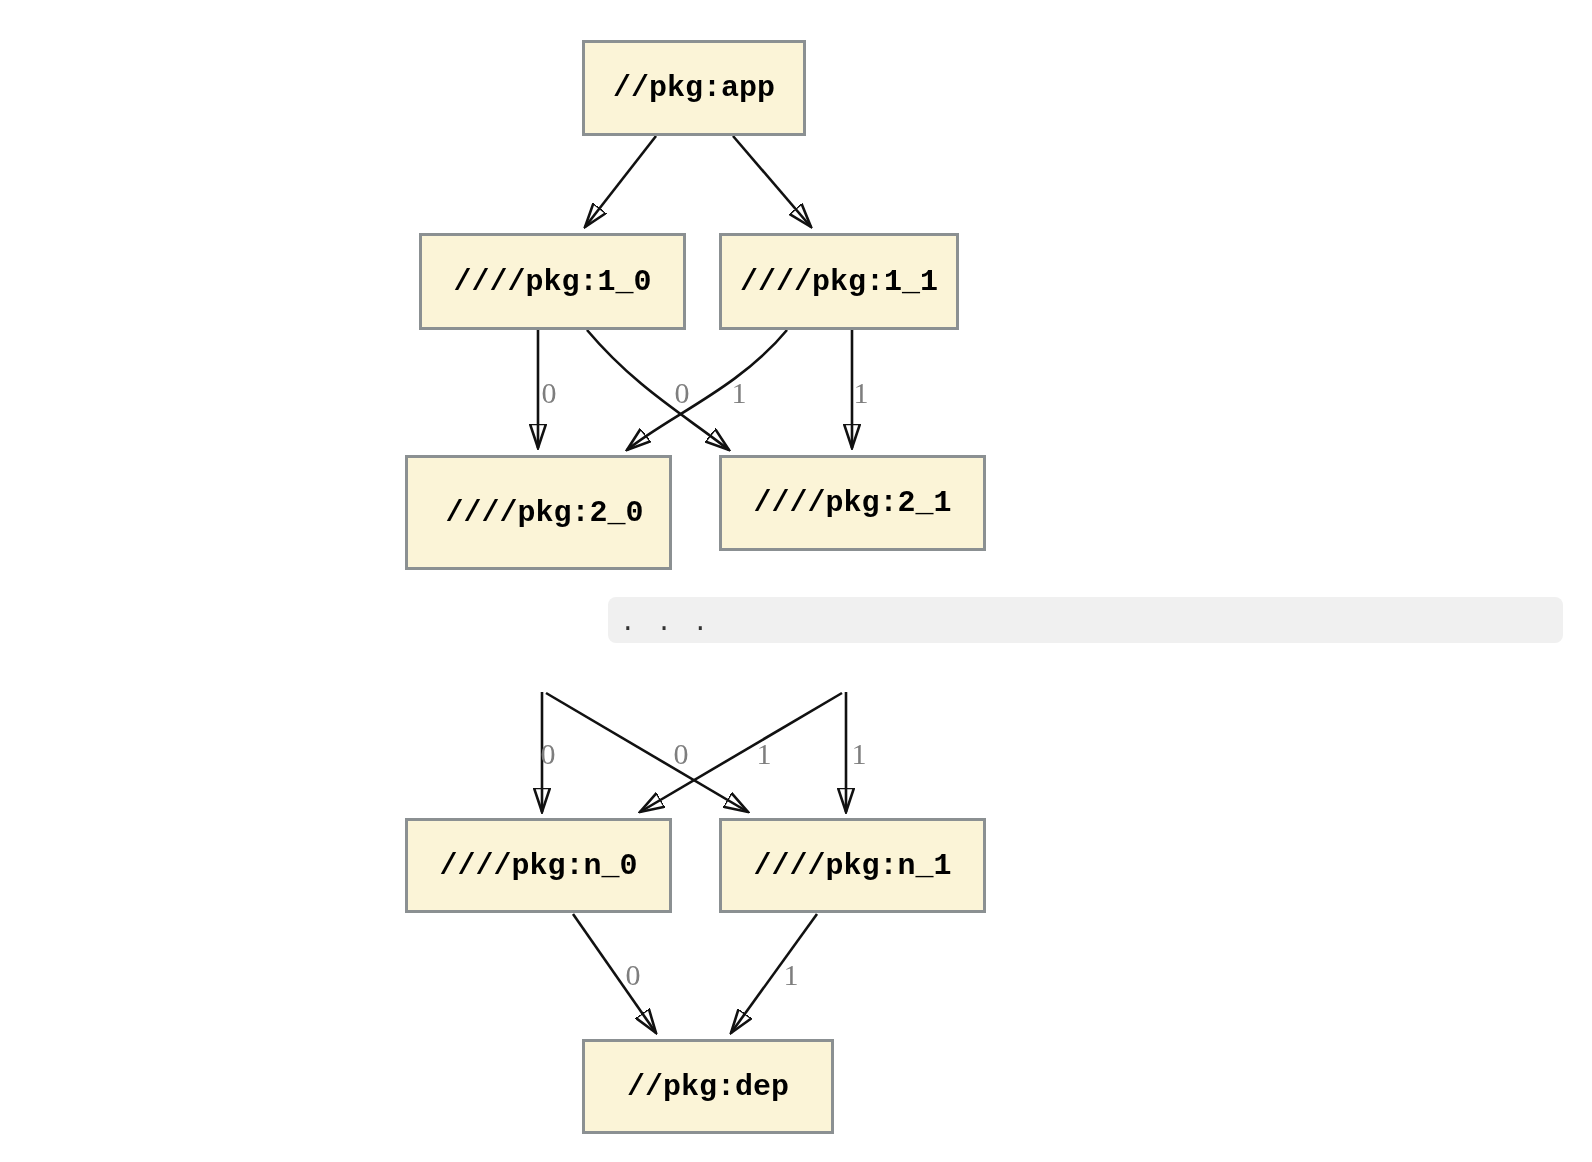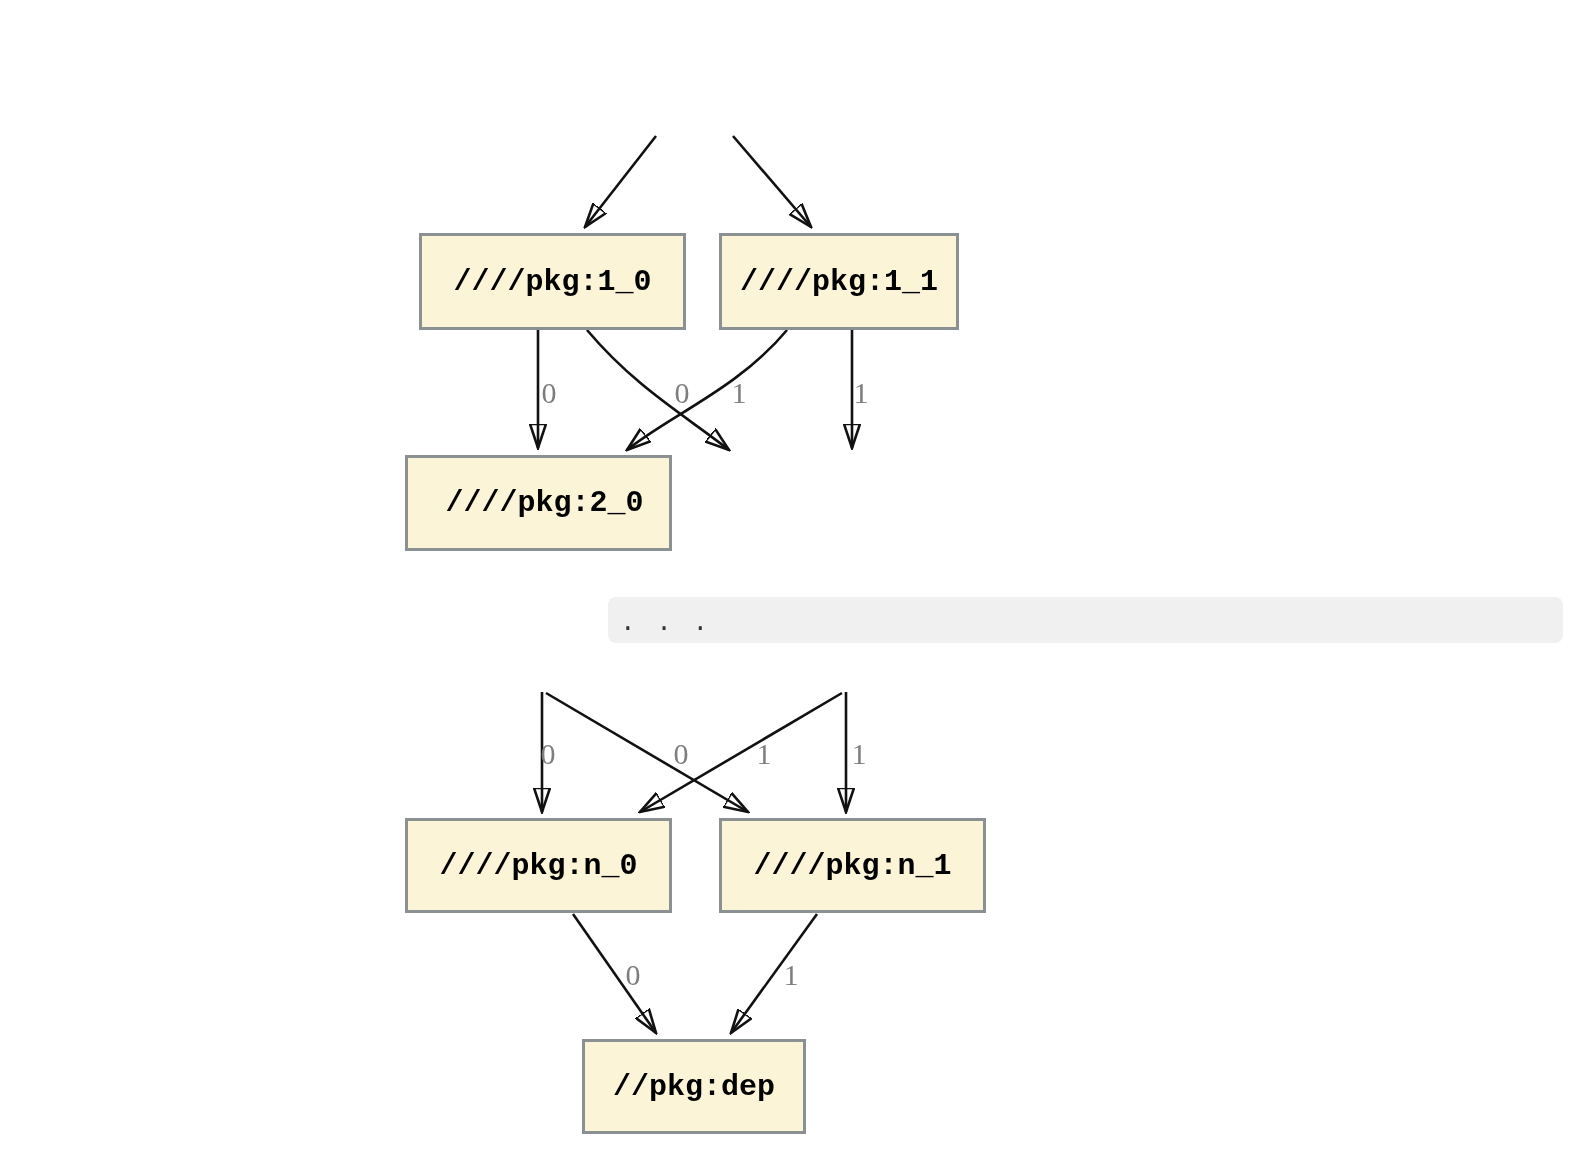--- a/index.html
+++ b/index.html
@@ -29,25 +29,25 @@
     display:flex;align-items:flex-end;padding:0 0 5px 12px;
   }
   .ellipsis-band span{
     font-family:"Liberation Mono","DejaVu Sans Mono",monospace;
     font-size:26px;color:#333333;letter-spacing:2.5px;white-space:pre;
   }
   
   .n-app {left:582px;top:40px;  width:224px;height:96px;}
   .n-1_0 {left:419px;top:233px; width:267px;height:97px;}
   .n-1_1 {left:719px;top:233px; width:240px;height:97px;}
-  .n-2_0 {left:405px;top:455px; width:267px;height:96px;padding-left:12px;}
+  .n-2_0 {left:405px;top:455px; width:267px;height:115px;padding-left:12px;}
   .n-2_1 {left:719px;top:455px; width:267px;height:96px;}
   .n-n_0 {left:405px;top:818px; width:267px;height:95px;}
   .n-n_1 {left:719px;top:818px; width:267px;height:95px;}
-  .n-dep {left:582px;top:1039px;width:224px;height:95px;}
+  .n-dep {left:582px;top:1039px;width:252px;height:95px;}
 </style>
 </head>
 <body>
 
 <div class="canvas">
 
   <svg class="edges-layer" viewBox="0 0 1592 1162" xmlns="http://www.w3.org/2000/svg">
     <defs>
       <marker id="arrowhead" markerUnits="userSpaceOnUse" markerWidth="26" markerHeight="18" refX="24" refY="9" orient="auto">
         <path d="M0,1 L24,9 L0,17 Z" fill="#111111" stroke="none"></path>
@@ -60,28 +60,34 @@
     <path d="M787,330 C739,388 669,416 627,450" marker-end="url(#arrowhead)"></path>
     <path d="M852,330 L852,448" marker-end="url(#arrowhead)"></path>
     <path d="M542,692 L542,812" marker-end="url(#arrowhead)"></path>
     <path d="M546,693 L748,812" marker-end="url(#arrowhead)"></path>
     <path d="M846,692 L846,812" marker-end="url(#arrowhead)"></path>
     <path d="M842,693 L640,812" marker-end="url(#arrowhead)"></path>
     <path d="M573,914 L656,1033" marker-end="url(#arrowhead)"></path>
     <path d="M817,914 L731,1033" marker-end="url(#arrowhead)"></path>
   </svg>
 
+  <div class="node n-app">
+    <span>//pkg:app</span>
+  </div>
   <div class="node n-1_0">
     <span>////pkg:1_0</span>
   </div>
   <div class="node n-1_1">
     <span>////pkg:1_1</span>
   </div>
   <div class="node n-2_0">
     <span>////pkg:2_0</span>
+  </div>
+  <div class="node n-2_1">
+    <span>////pkg:2_1</span>
   </div>
   <div class="node n-n_0">
     <span>////pkg:n_0</span>
   </div>
   <div class="node n-n_1">
     <span>////pkg:n_1</span>
   </div>
   <div class="node n-dep">
     <span>//pkg:dep</span>
   </div>

